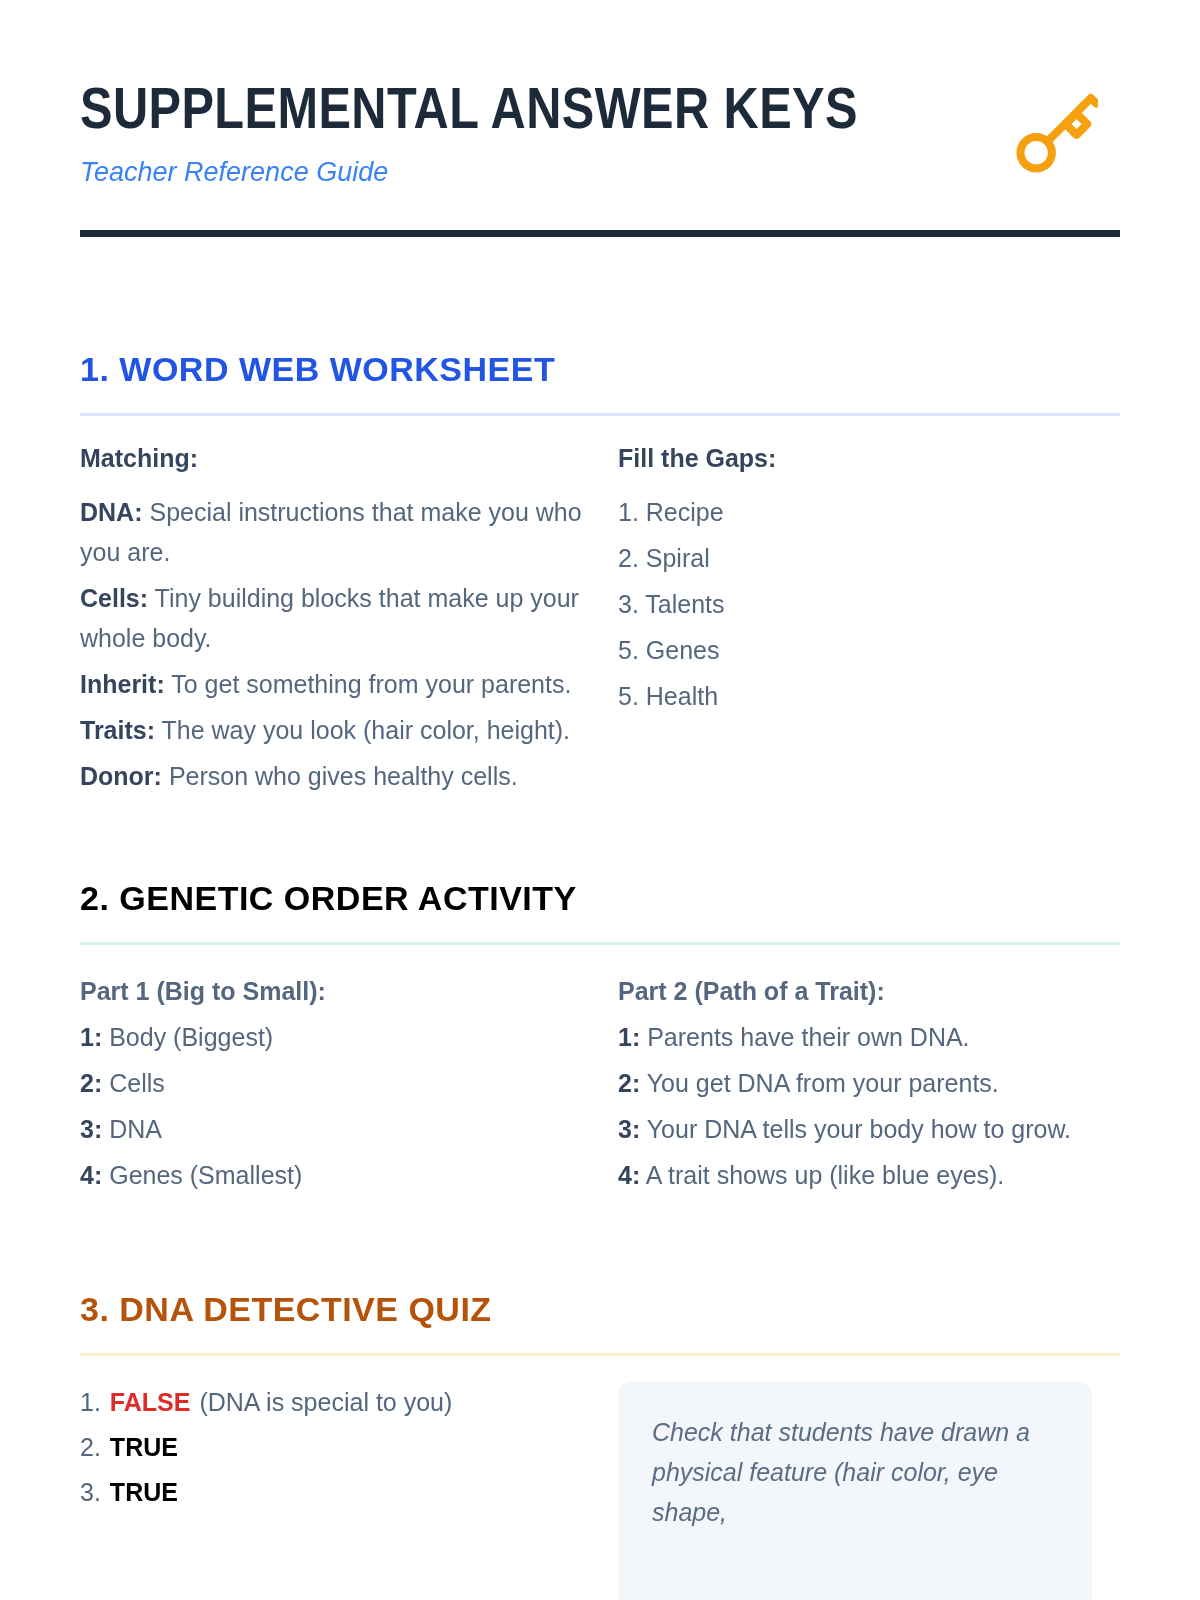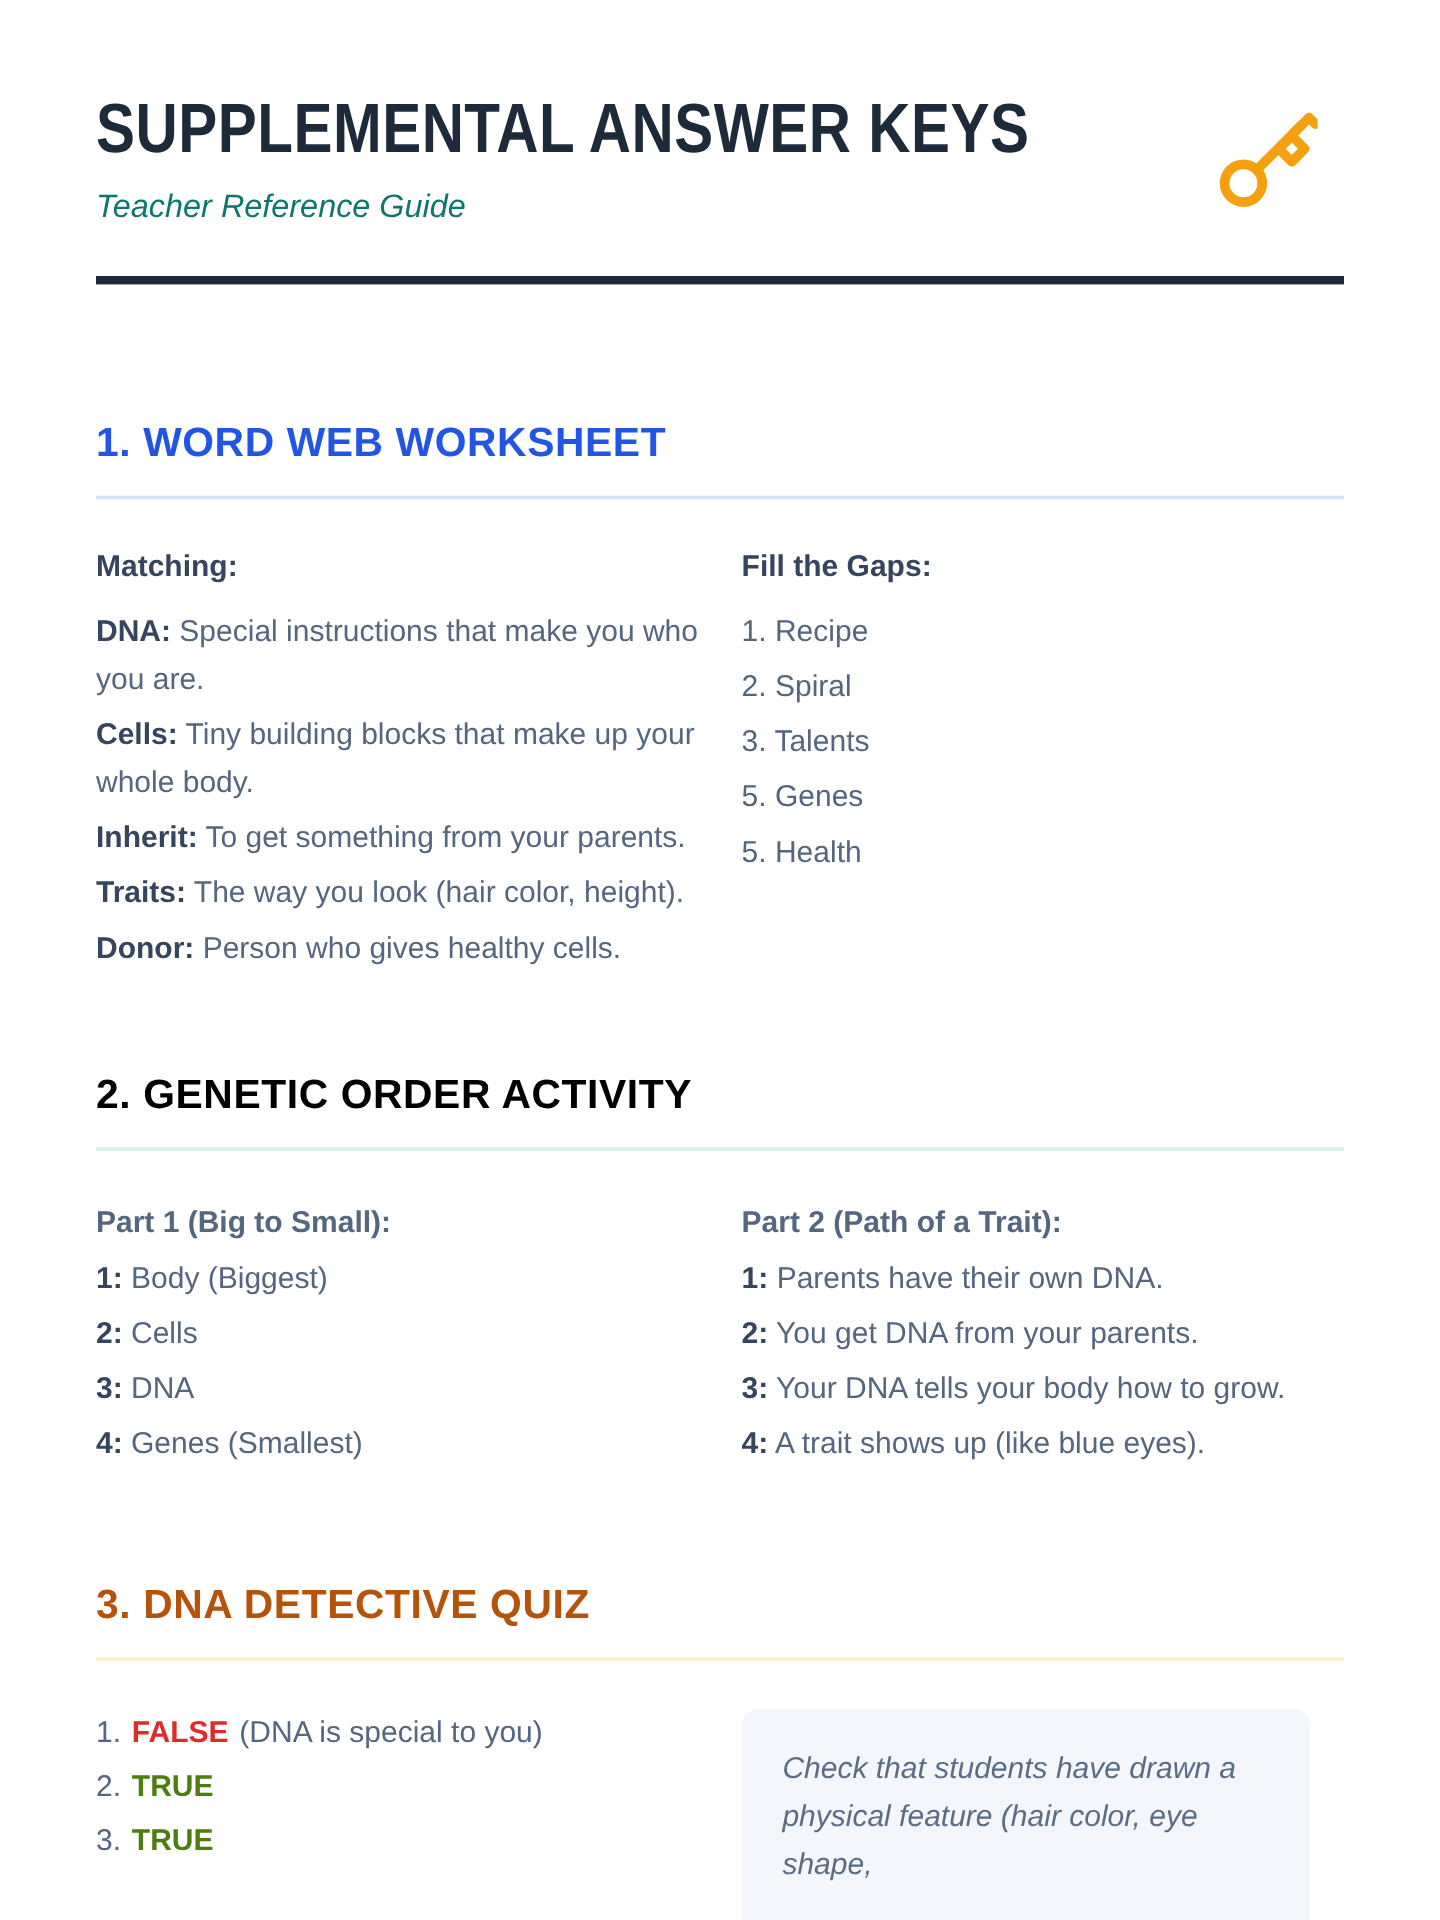--- a/index.html
+++ b/index.html
@@ -27,21 +27,21 @@
   .doc-title .condense {
     display: inline-block;
     transform: scaleX(0.84);
     transform-origin: left center;
     letter-spacing: 0.5px;
   }
   .doc-subtitle {
     margin-top: 22px;
     font-size: 27px;
     font-style: italic;
-    color: #0f766e;
+    color: #3b82f6;
     line-height: 32px;
   }
   .key-icon {
     position: absolute;
     top: 8px;
     right: 22px;
     width: 86px;
     height: 86px;
   }
   .header-rule {
@@ -62,21 +62,21 @@
   .sec1 { padding-top: 112px; }
   .sec1 .sec-heading { color: #2355E4; }
   .sec1 .sec-underline { border-color: #D8E5F6; }
   .sec2 { padding-top: 76px; }
   .sec2 .sec-heading { color: #000000; }
   .sec2 .sec-underline { border-color: #D6F4E4; }
   .sec3 { padding-top: 88px; }
   .sec3 .sec-heading { color: #B45309; }
   .sec3 .sec-underline { border-color: #FBF0C8; }
   .cols {
-    margin-top: 40px;
+    margin-top: 26px;
     display: grid;
     grid-template-columns: 1fr 1fr;
     column-gap: 36px;
     align-items: start;
   }
   .col-heading {
     font-size: 25px;
     font-weight: 700;
     color: #36455E;
     line-height: 32px;
@@ -94,21 +94,21 @@
   .quiz-item {
     display: flex;
     gap: 9px;
     font-size: 25px;
     line-height: 40px;
     margin-bottom: 5px;
     color: #55667F;
   }
   .answer { font-weight: 700; }
   .answer.red { color: #DF2A2A; }
-  .answer.green { color: #4d7c0f; }
+  .answer.green { color: #000000; }
   
   .note-box {
     background: #F3F6FA;
     border-radius: 14px;
     padding: 30px 34px;
     min-height: 290px;
     margin-right: 28px;
   }
   .note-box .note-heading {
     font-size: 25px;

